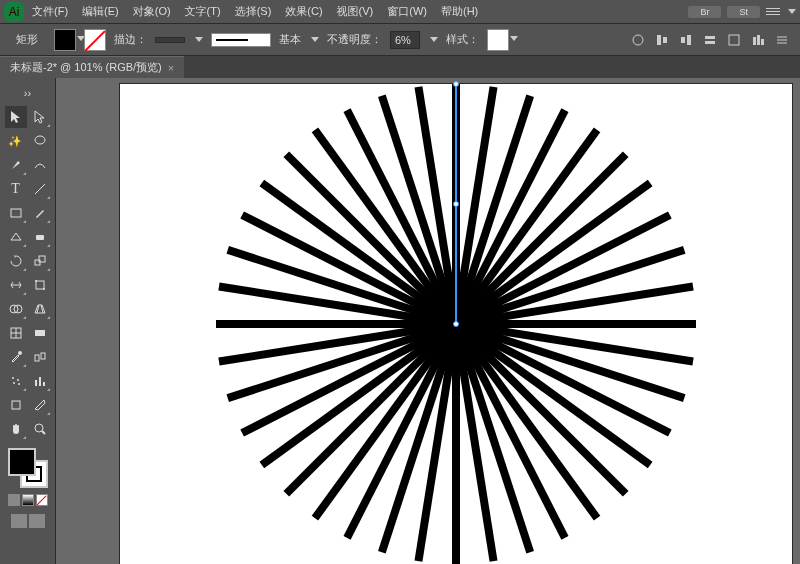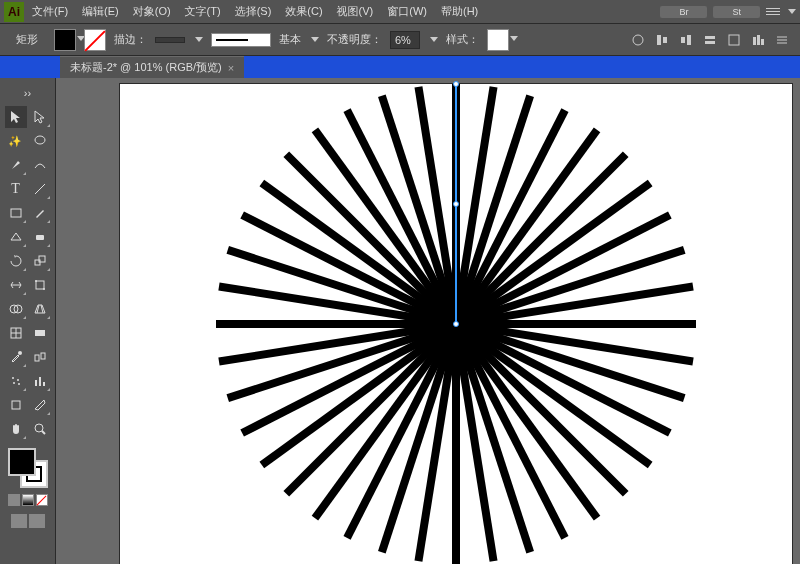--- a/index.html
+++ b/index.html
@@ -1,36 +1,36 @@
 <!DOCTYPE html>
 <html><head>
 <meta charset="utf-8">
 <style>
 *{margin:0;padding:0;box-sizing:border-box;font-family:"Microsoft YaHei",sans-serif;font-size:11px;color:#ddd;user-select:none}
 body{width:800px;height:564px;background:#535353;overflow:hidden}
 .menubar{height:24px;background:#535353;display:flex;align-items:center;padding:0 4px;gap:2px;border-bottom:1px solid #2a2a2a}
-.ai-logo{width:20px;height:20px;background:#4d7c0f;color:#330000;font-weight:bold;display:flex;align-items:center;justify-content:center;font-size:12px;border-radius:0}
+.ai-logo{width:20px;height:20px;background:#15803d;color:#330000;font-weight:normal;display:flex;align-items:center;justify-content:center;font-size:12px;border-radius:6px}
 .menu-item{padding:2px 6px;cursor:pointer}
 .menu-right{margin-left:auto;display:flex;gap:6px;align-items:center}
-.badge{background:#6a6a6a;padding:1px 19px;border-radius:2px;font-size:9px}
+.badge{background:#6a6a6a;padding:1px 12px;border-radius:2px;font-size:9px}
 .three-lines{display:flex;flex-direction:column;gap:2px}
 .three-lines span{width:14px;height:1px;background:#ccc}
 .toolbar{height:32px;background:#535353;display:flex;align-items:center;padding:0 8px;gap:8px;border-bottom:1px solid #2a2a2a}
 .shape-label{padding:2px 8px}
 .swatch{width:22px;height:22px;background:#000;border:1px solid #888;position:relative}
 .swatch .dd{position:absolute;right:-10px;top:6px;border-left:4px solid transparent;border-right:4px solid transparent;border-top:5px solid #ccc}
 .no-stroke{width:22px;height:22px;background:#fff;border:1px solid #888;position:relative}
 .no-stroke::after{content:"";position:absolute;width:140%;height:2px;background:red;top:50%;left:-20%;transform:rotate(-45deg)}
 .field{background:#3a3a3a;border:1px solid #2a2a2a;padding:2px 4px;min-width:30px}
 .stroke-preview{width:60px;height:14px;background:#fff;border:1px solid #888;position:relative}
 .stroke-preview::after{content:"";position:absolute;left:4px;right:22px;top:50%;height:2px;background:#000;transform:translateY(-50%)}
 .dd-arrow{border-left:4px solid transparent;border-right:4px solid transparent;border-top:5px solid #ccc;display:inline-block;margin-left:2px}
 .right-btns{margin-left:auto;display:flex;gap:4px}
 .icon-btn{width:20px;height:20px;display:flex;align-items:center;justify-content:center;background:#535353;border:1px solid transparent;cursor:pointer}
-.tabbar{height:22px;background:#1d4ed8;display:flex;align-items:flex-start;padding-left:60px}
+.tabbar{height:22px;background:#404040;display:flex;align-items:flex-start;}
 .tab{background:#535353;padding:3px 10px;border-top:1px solid #6a6a6a;display:flex;align-items:center;gap:6px}
 .tab .x{cursor:pointer;color:#aaa}
 .workspace{display:flex;height:486px}
 .toolpanel{width:56px;background:#535353;display:flex;flex-direction:column;align-items:center;padding:4px 2px;gap:2px;border-right:1px solid #2a2a2a}
 .tool-row{display:flex;gap:2px}
 .tool{width:22px;height:22px;display:flex;align-items:center;justify-content:center;cursor:pointer;position:relative;color:#ddd}
 .tool.active{background:#3a3a3a}
 .tool .corner{position:absolute;right:1px;bottom:1px;border-left:3px solid transparent;border-bottom:3px solid #aaa}
 .swatches{position:relative;width:44px;height:44px;margin-top:4px}
 .sw-fill{position:absolute;width:28px;height:28px;background:#000;border:2px solid #ccc;left:2px;top:2px;z-index:2}

